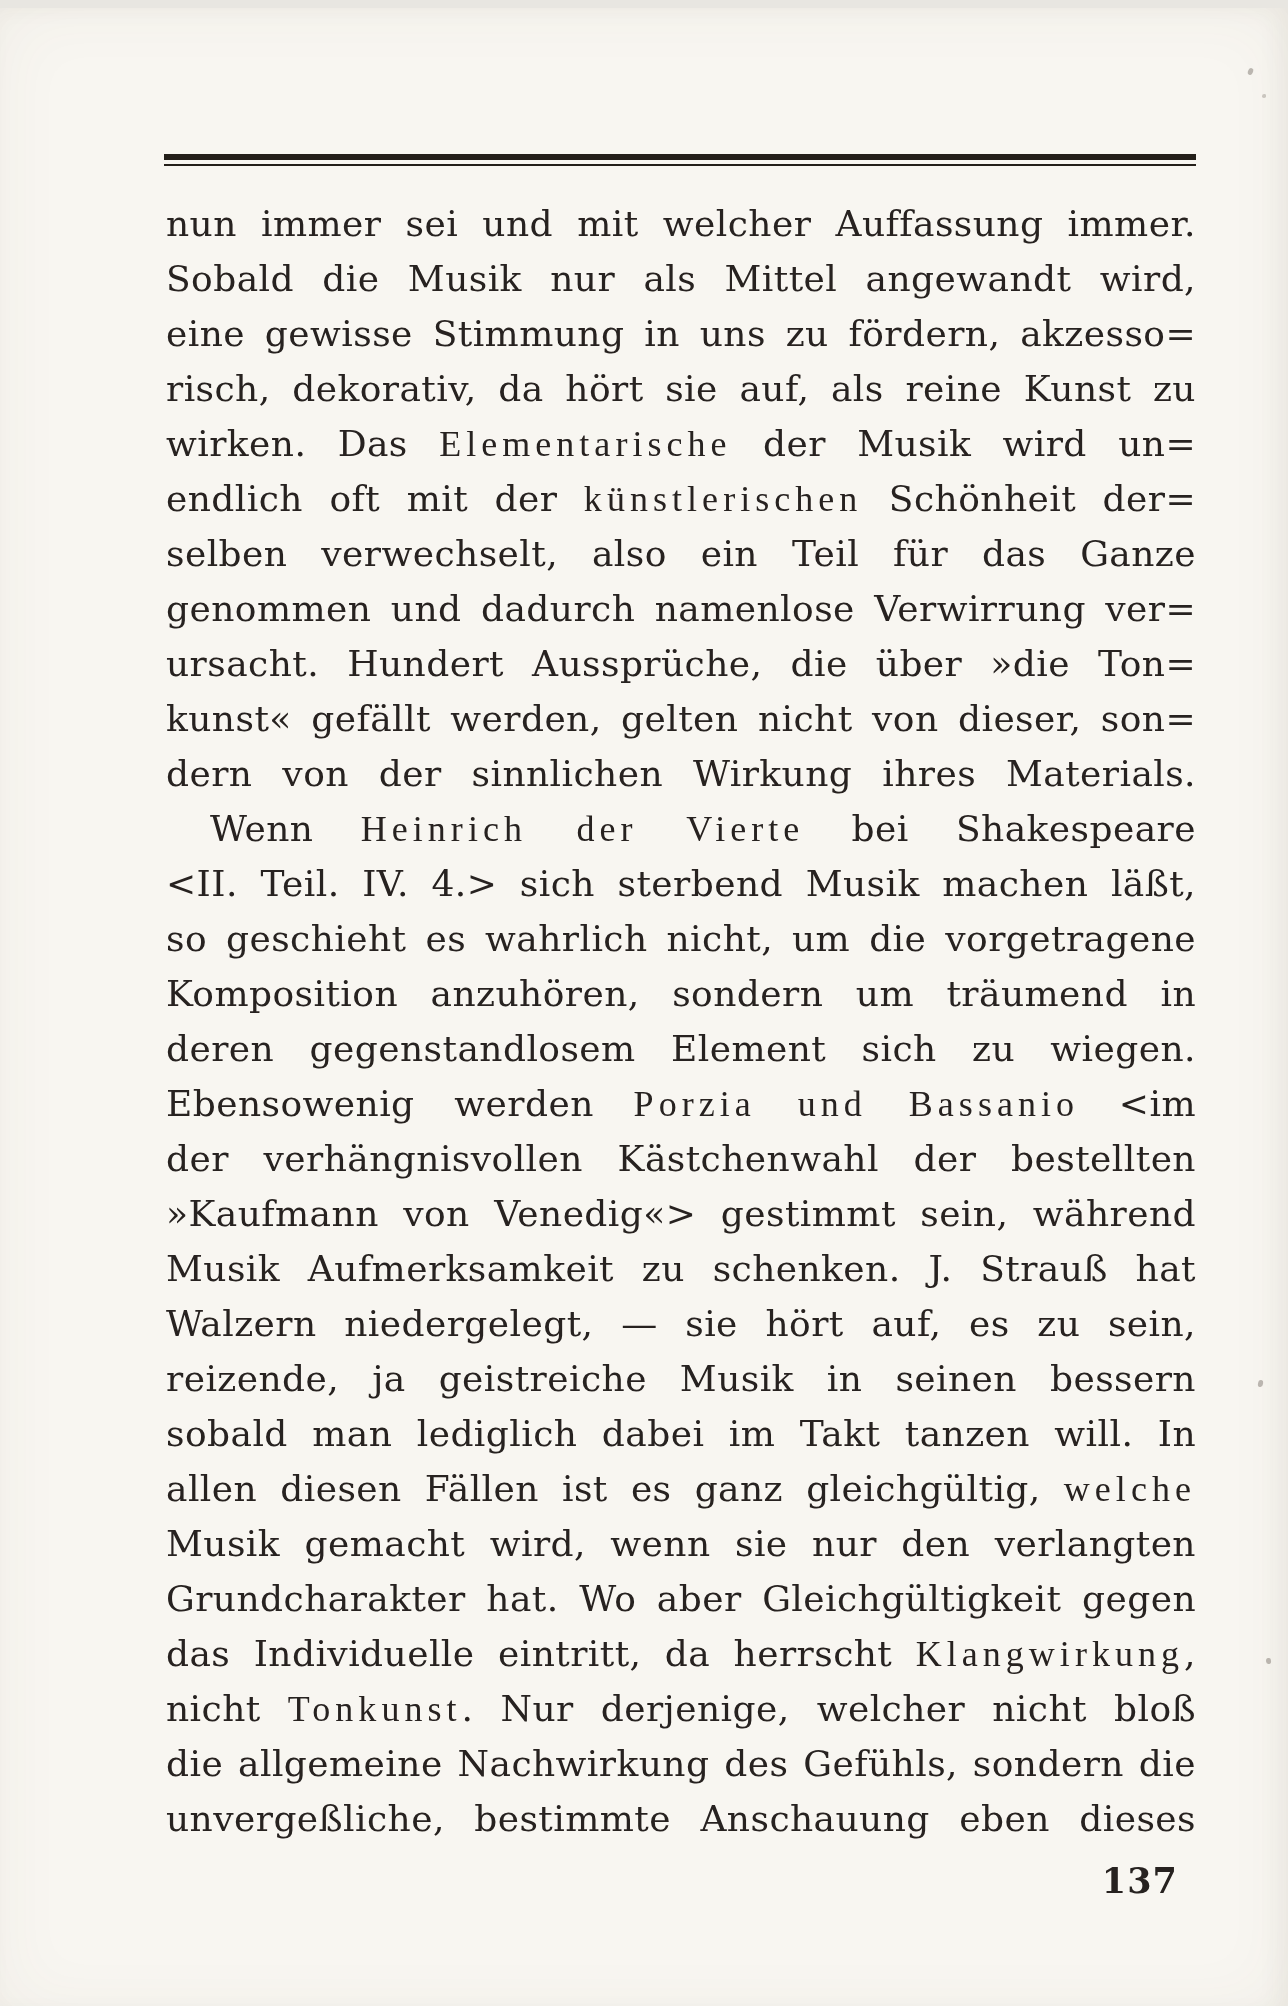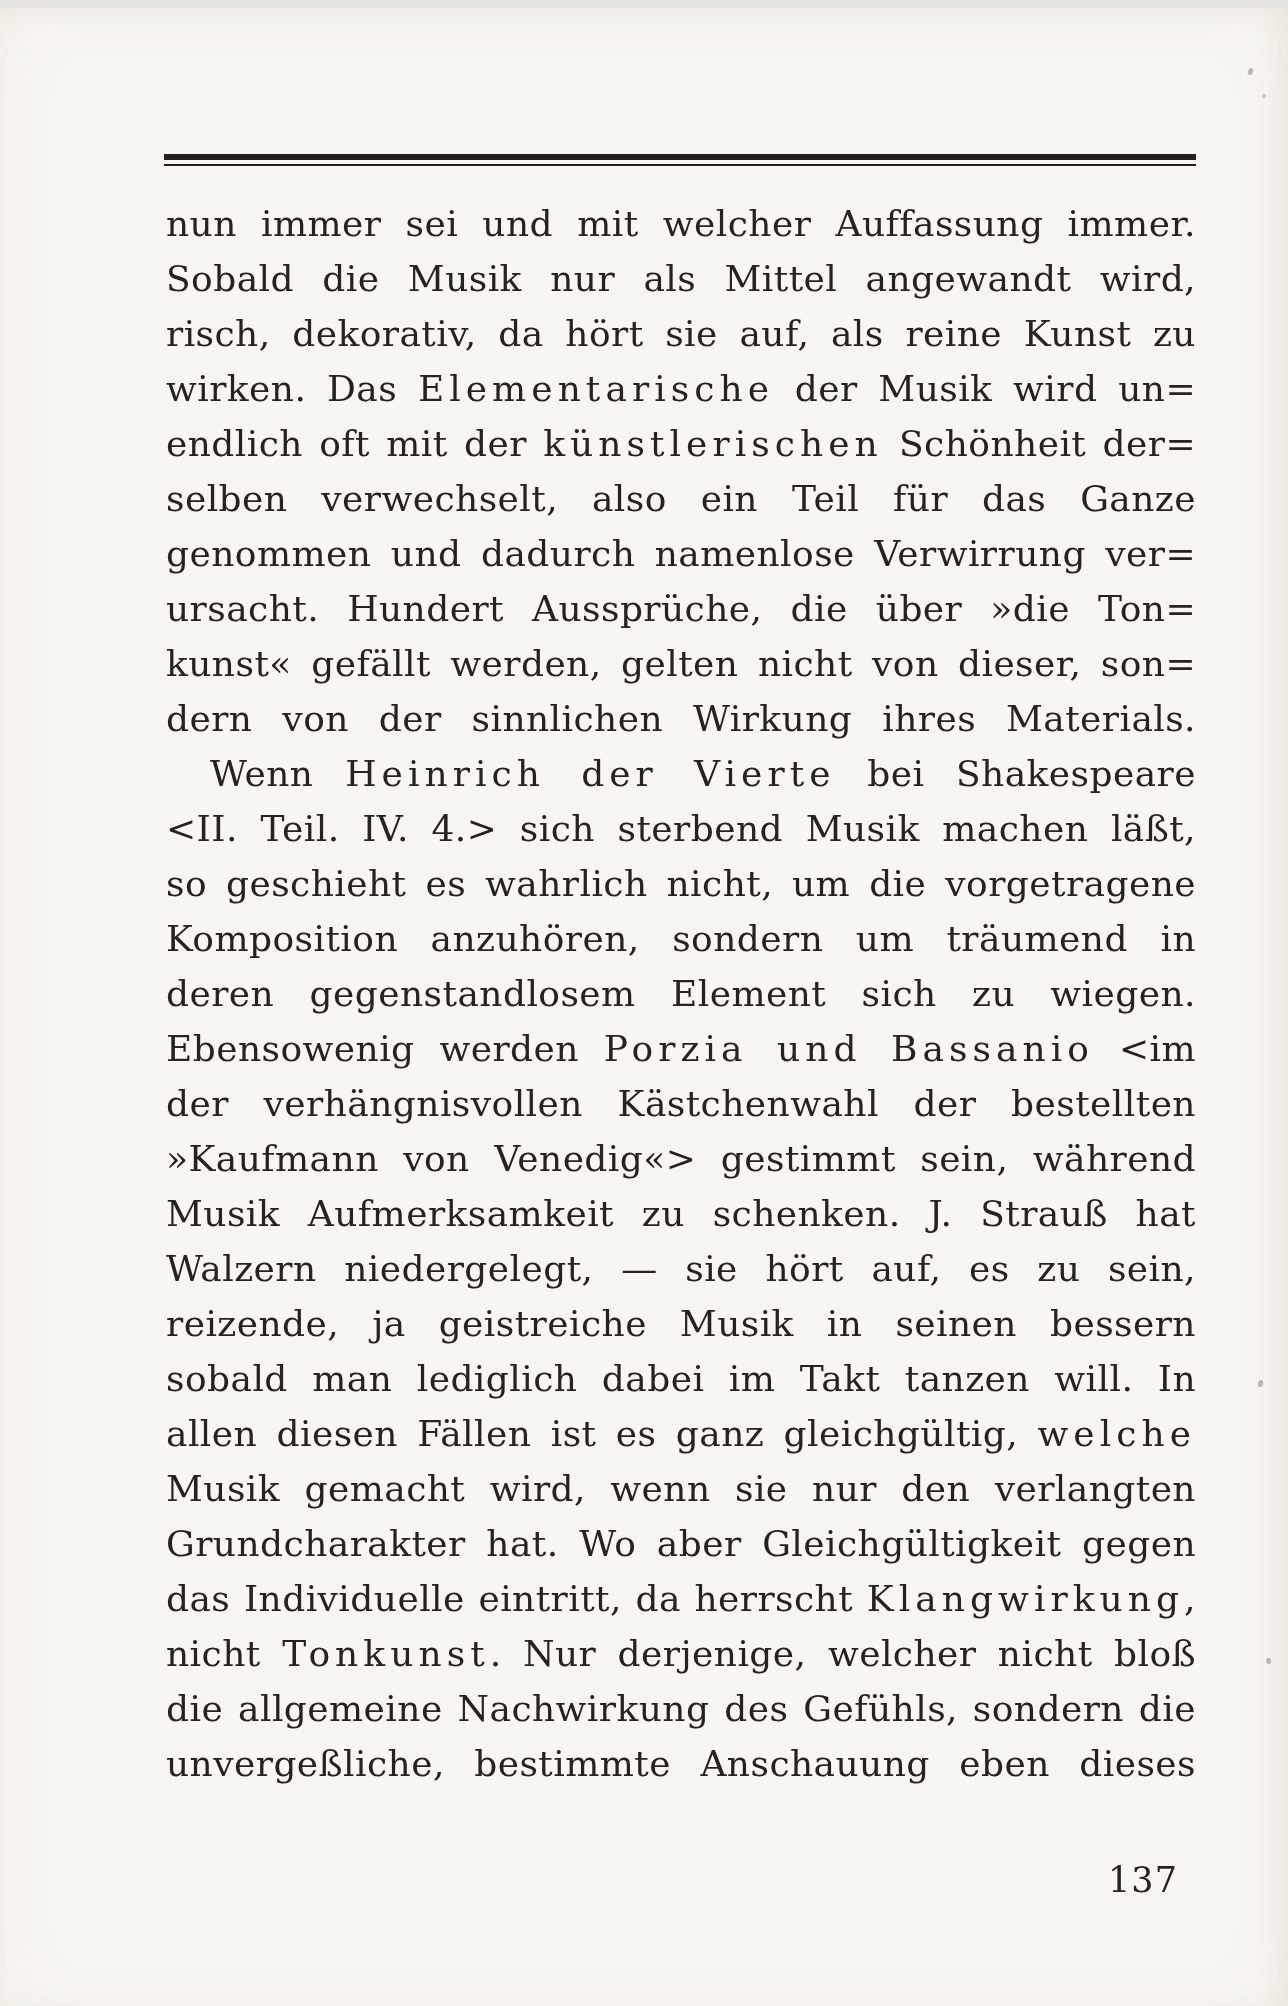--- a/index.html
+++ b/index.html
@@ -41,51 +41,54 @@
     text-align-last: justify;
     -moz-text-align-last: justify;
     overflow: hidden;
     letter-spacing: 0.012em;
   }
   .line.indent {
     padding-left: 44px;
   }
   .gesperrt {
     letter-spacing: 0.14em;
+    font-family: Liberation Serif, serif;
   }
   .page-number {
     position: absolute;
     left: 166px;
     top: 1852px;
     width: 1030px;
     text-align: right;
     padding-right: 18px;
     box-sizing: border-box;
     font-size: 35px;
     letter-spacing: 0.03em;
+    font-weight: bold;
   }
   .speck {
     position: absolute;
     background: #8a837b;
     opacity: 0.55;
     border-radius: 60% 40% 50% 50%;
   }
   .speck.s1 { left: 1248px; top: 60px;  width: 5px; height: 7px; transform: rotate(18deg); }
   .speck.s2 { left: 1262px; top: 86px;  width: 4px; height: 4px; opacity: .4; }
   .speck.s3 { left: 1258px; top: 1372px; width: 5px; height: 7px; transform: rotate(10deg); }
   .speck.s4 { left: 1266px; top: 1650px; width: 5px; height: 6px; transform: rotate(-8deg); }
 </style>
 </head>
 <body>
 
 <div class="page">
   <div class="rule"></div>
   <div class="text-block" id="text-block">
       <div class="line"><span>nun immer sei und mit welcher Auffassung immer.</span></div>
       <div class="line"><span>Sobald die Musik nur als Mittel angewandt wird,</span></div>
+      <div class="line"><span>eine gewisse Stimmung in uns zu fördern, akzesso=</span></div>
       <div class="line"><span>risch, dekorativ, da hört sie auf, als reine Kunst zu</span></div>
       <div class="line"><span>wirken. Das </span><span class="gesperrt">Elementarische</span><span> der Musik wird un=</span></div>
       <div class="line"><span>endlich oft mit der </span><span class="gesperrt">künstlerischen</span><span> Schönheit der=</span></div>
       <div class="line"><span>selben verwechselt, also ein Teil für das Ganze</span></div>
       <div class="line"><span>genommen und dadurch namenlose Verwirrung ver=</span></div>
       <div class="line"><span>ursacht. Hundert Aussprüche, die über »die Ton=</span></div>
       <div class="line"><span>kunst« gefällt werden, gelten nicht von dieser, son=</span></div>
       <div class="line"><span>dern von der sinnlichen Wirkung ihres Materials.</span></div>
       <div class="line indent"><span>Wenn </span><span class="gesperrt">Heinrich der Vierte</span><span> bei Shakespeare</span></div>
       <div class="line"><span>&lt;II. Teil. IV. 4.&gt; sich sterbend Musik machen läßt,</span></div>

